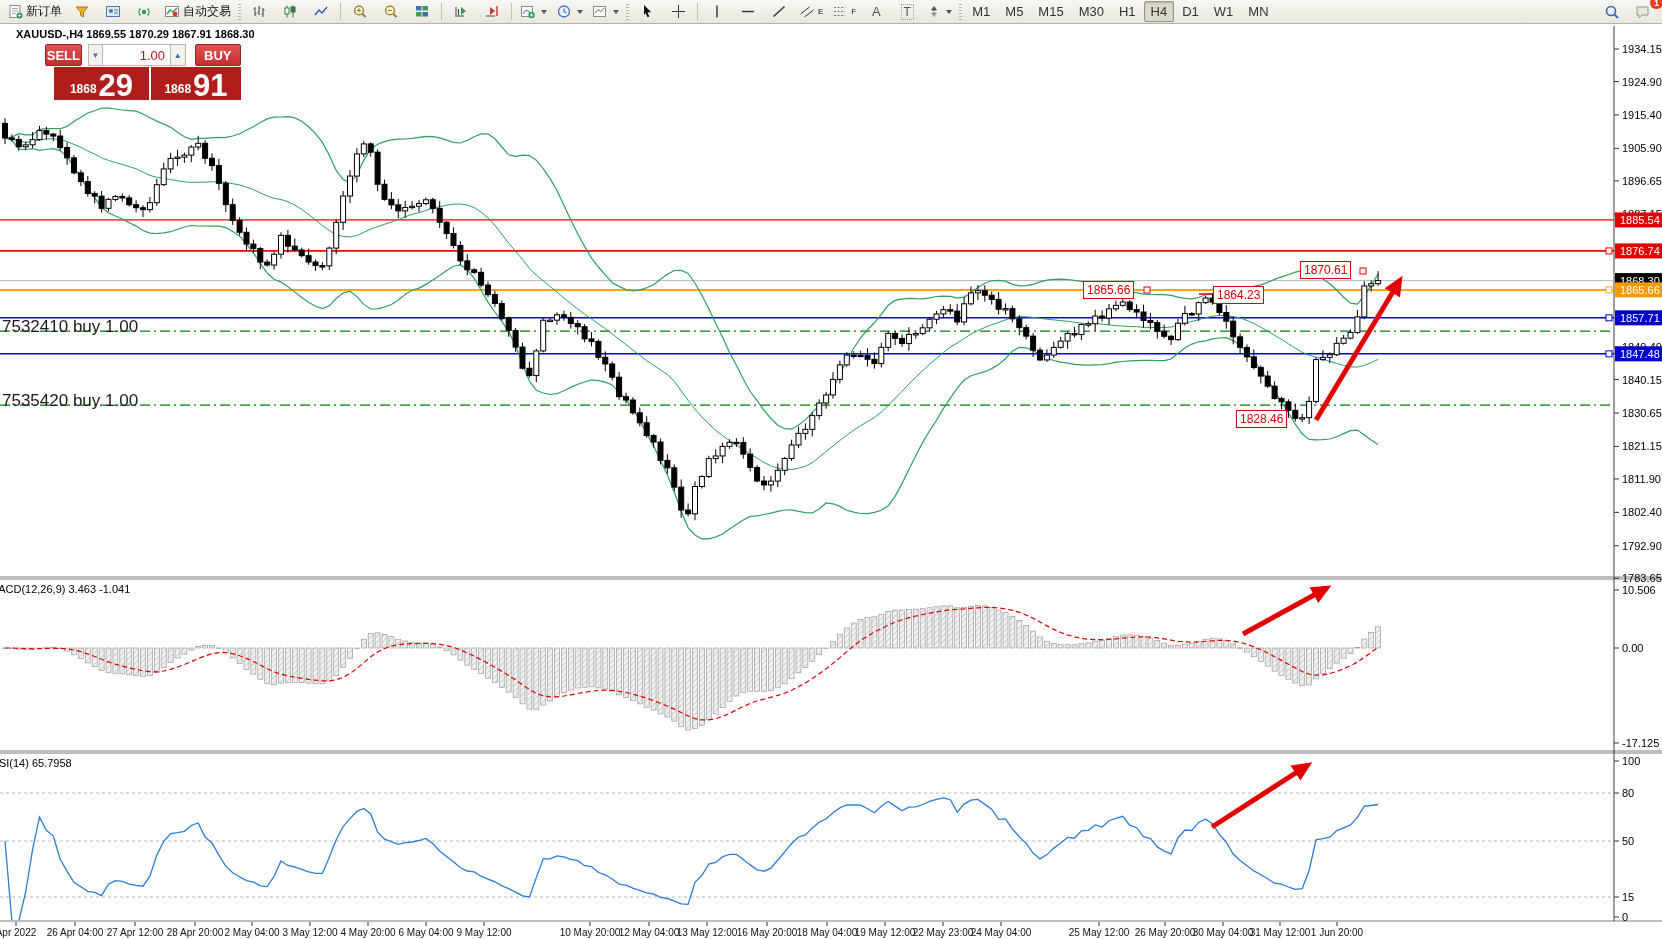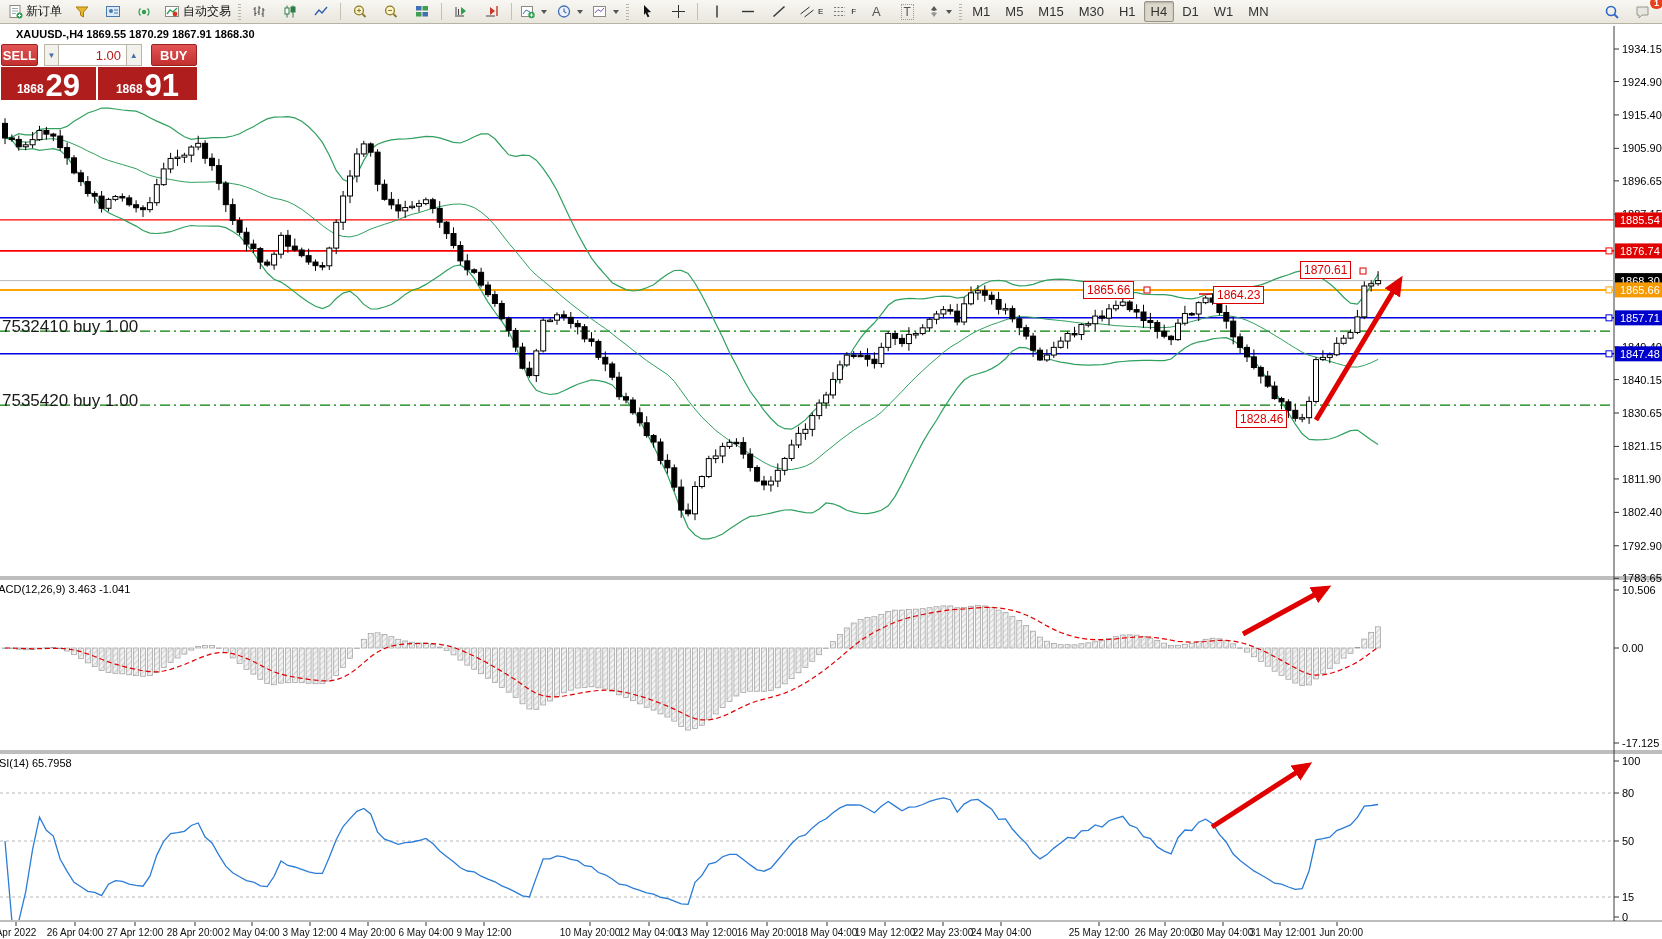--- a/index.html
+++ b/index.html
@@ -24,31 +24,31 @@
     font-size:9px;font-weight:bold;padding:1px 4px;line-height:10px;}
   
   #chart-svg{position:absolute;left:0;top:0;}
   .ohlc{position:absolute;left:16px;top:28px;font-size:11px;font-weight:600;color:#000;z-index:5;}
   .indlbl{position:absolute;font-size:11px;color:#000;z-index:5;white-space:nowrap;}
   .macdlbl{left:-11px;top:583px;} .rsilbl{left:-9px;top:757px;}
   .callout{position:absolute;border:1px solid #dd0000;background:#fff;color:#dd0000;
     font-size:12px;line-height:16px;padding:0 3px;z-index:6;white-space:nowrap;}
   .orderlbl{position:absolute;font-size:17px;color:#1c1c1c;z-index:5;white-space:nowrap;}
   
-  .qp{position:absolute;left:1px;top:44px;width:196px;z-index:10;}
+  .qp{position:absolute;left:1px;top:44px;width:196px;z-index:10;padding-left:44px;}
   .qp-row1{display:flex;height:22px;align-items:stretch;}
   .qbtn{background:linear-gradient(#e25454,#c32f2f);border:1px solid #992222;border-radius:2px;
     color:#fff;font-size:13px;font-weight:bold;display:flex;align-items:center;justify-content:center;}
   .qbtn.sell{width:36px;} .qbtn.buy{width:46px;margin-left:9px;}
   .spin{width:14px;background:#f2f1ec;border:1px solid #b9b5a7;color:#4a6ea9;font-size:8px;
     display:flex;align-items:center;justify-content:center;}
   .qty{width:64px;background:#fff;border:1px solid #b9b5a7;border-left:none;border-right:none;
     font-size:13px;color:#b91c1c;display:flex;align-items:center;justify-content:flex-end;padding-right:5px;}
   .qp-row1 .gap{width:6px;}
-  .qp-row2{display:flex;height:33px;margin-top:1px;}
+  .qp-row2{display:flex;height:33px;margin-top:1px;margin-left:9px;}
   .qcell{background:#b01d1d;color:#fff;display:flex;align-items:flex-end;justify-content:center;padding-bottom:1px;}
   .qcell .sm{font-size:12px;font-weight:bold;margin:0 2px 3px 0;}
   .qcell .big{font-size:31px;font-weight:bold;line-height:27px;}
   .qcell.bid{width:95px;} .qdiv{width:2px;background:#fff;} .qcell.ask{flex:1;}
 </style>
 </head>
 <body>
 
 <div class="app">
 

